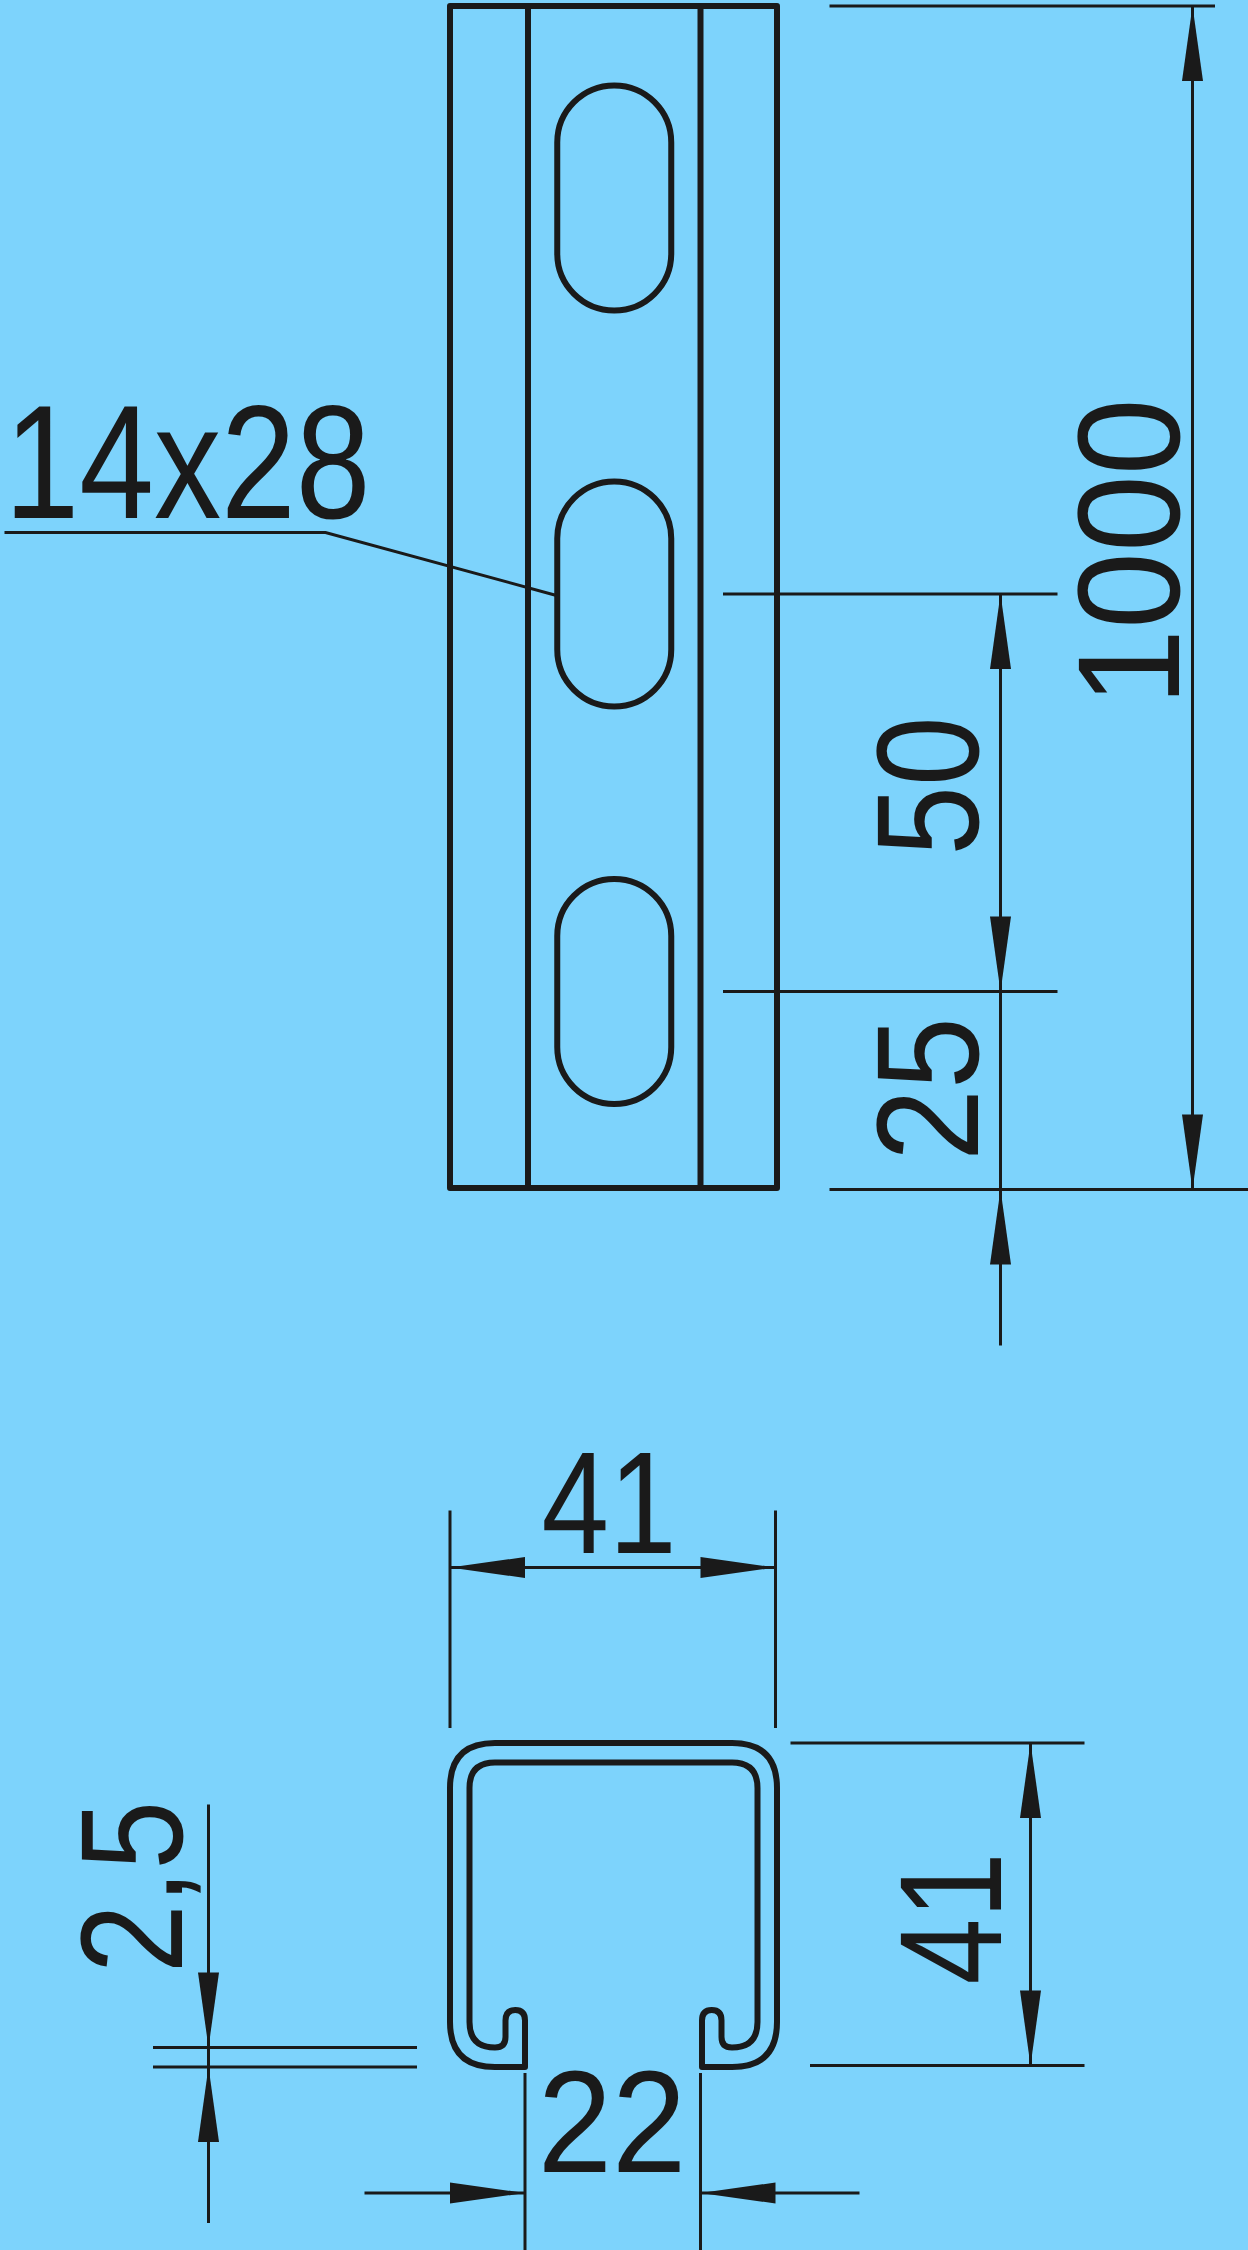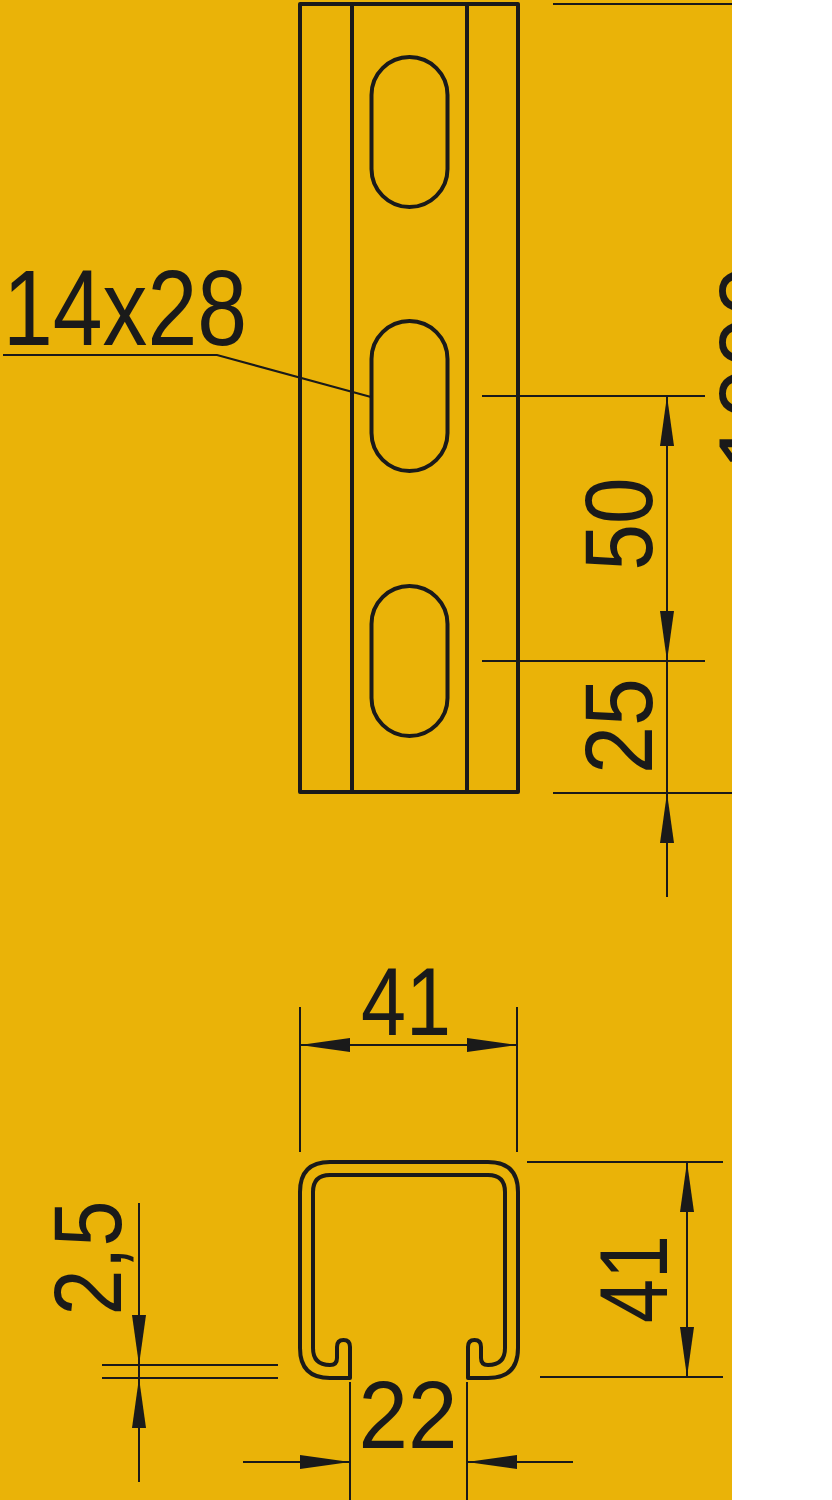--- a/index.html
+++ b/index.html
@@ -2,23 +2,23 @@
 <html><head>
 <meta charset="utf-8">
 <style>
   html, body {
     margin: 0;
     padding: 0;
     background: #ffffff;
   }
   .page {
     position: relative;
-    width: 732px;
+    width: 832px;
     height: 1500px;
-    background: #eab308;
+    background: #7dd3fc;
     overflow: hidden;
     font-family: "Liberation Sans", sans-serif;
   }
   svg.drawing {
     display: block;
     width: 832px;
     height: 1500px;
   }
   .obj {            
     fill: none;

